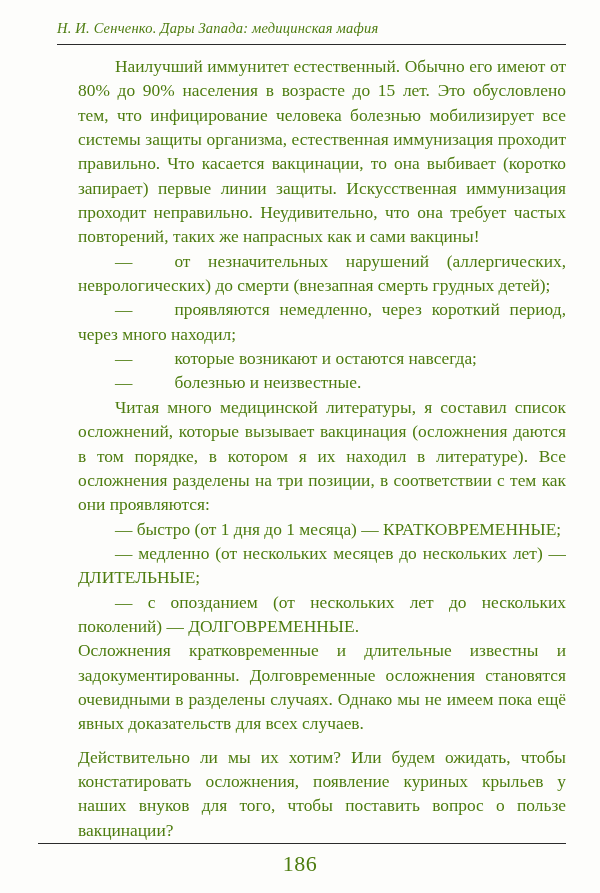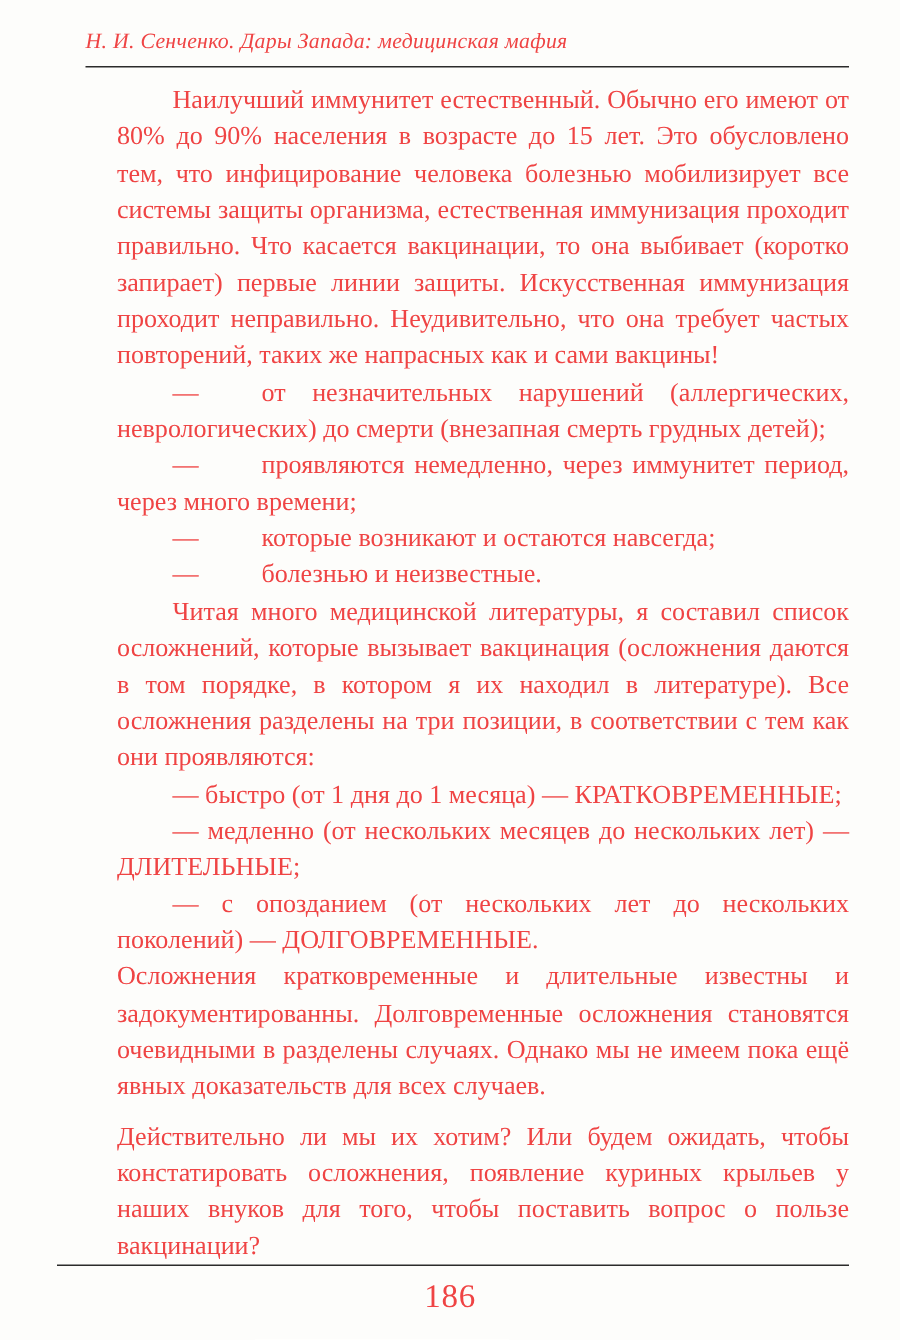--- a/index.html
+++ b/index.html
@@ -3,21 +3,21 @@
 <meta charset="utf-8">
 <style>
   * { margin: 0; padding: 0; box-sizing: border-box; }
   html, body { background: #ffffff; }
   .page {
     position: relative;
     width: 600px;
     height: 893px;
     margin: 0 auto;
     background: #fdfdfb;
-    color: #ef4444;
+    color: #4d7c0f;
     font-family: "Liberation Serif", "DejaVu Serif", serif;
     overflow: hidden;
   }
   .running-head {
     position: absolute;
     top: 20px;
     left: 57px;
     right: 34px;
     font-style: italic;
     font-size: 14.5px;
@@ -75,21 +75,21 @@
       <span>Наилучший иммунитет естественный. Обычно его имеют от 80% до 90% населения в возрасте до 15 лет. Это обусловлено тем, что инфицирование человека болезнью мобилизирует все системы защиты организма, естественная иммунизация проходит правильно. Что касается вакцинации, то она выбивает (коротко запирает) первые линии защиты. Искусственная иммунизация проходит неправильно. Неудивительно, что она требует частых повторений, таких же напрасных как и сами вакцины!</span>
     </p>
 
 
     <p class="para p-dash">
       <span>—</span><span class="tab-gap"></span><span>от незначительных нарушений (аллергических, неврологических) до смерти (внезапная смерть грудных детей);</span>
     </p>
 
 
     <p class="para p-dash">
-      <span>—</span><span class="tab-gap"></span><span>проявляются немедленно, через иммунитет период, через много времени;</span>
+      <span>—</span><span class="tab-gap"></span><span>проявляются немедленно, через короткий период, через много находил;</span>
     </p>
 
     <p class="para p-dash">
       <span>—</span><span class="tab-gap"></span><span>которые возникают и остаются навсегда;</span>
     </p>
 
     <p class="para p-dash">
       <span>—</span><span class="tab-gap"></span><span>болезнью и неизвестные.</span>
     </p>
 

